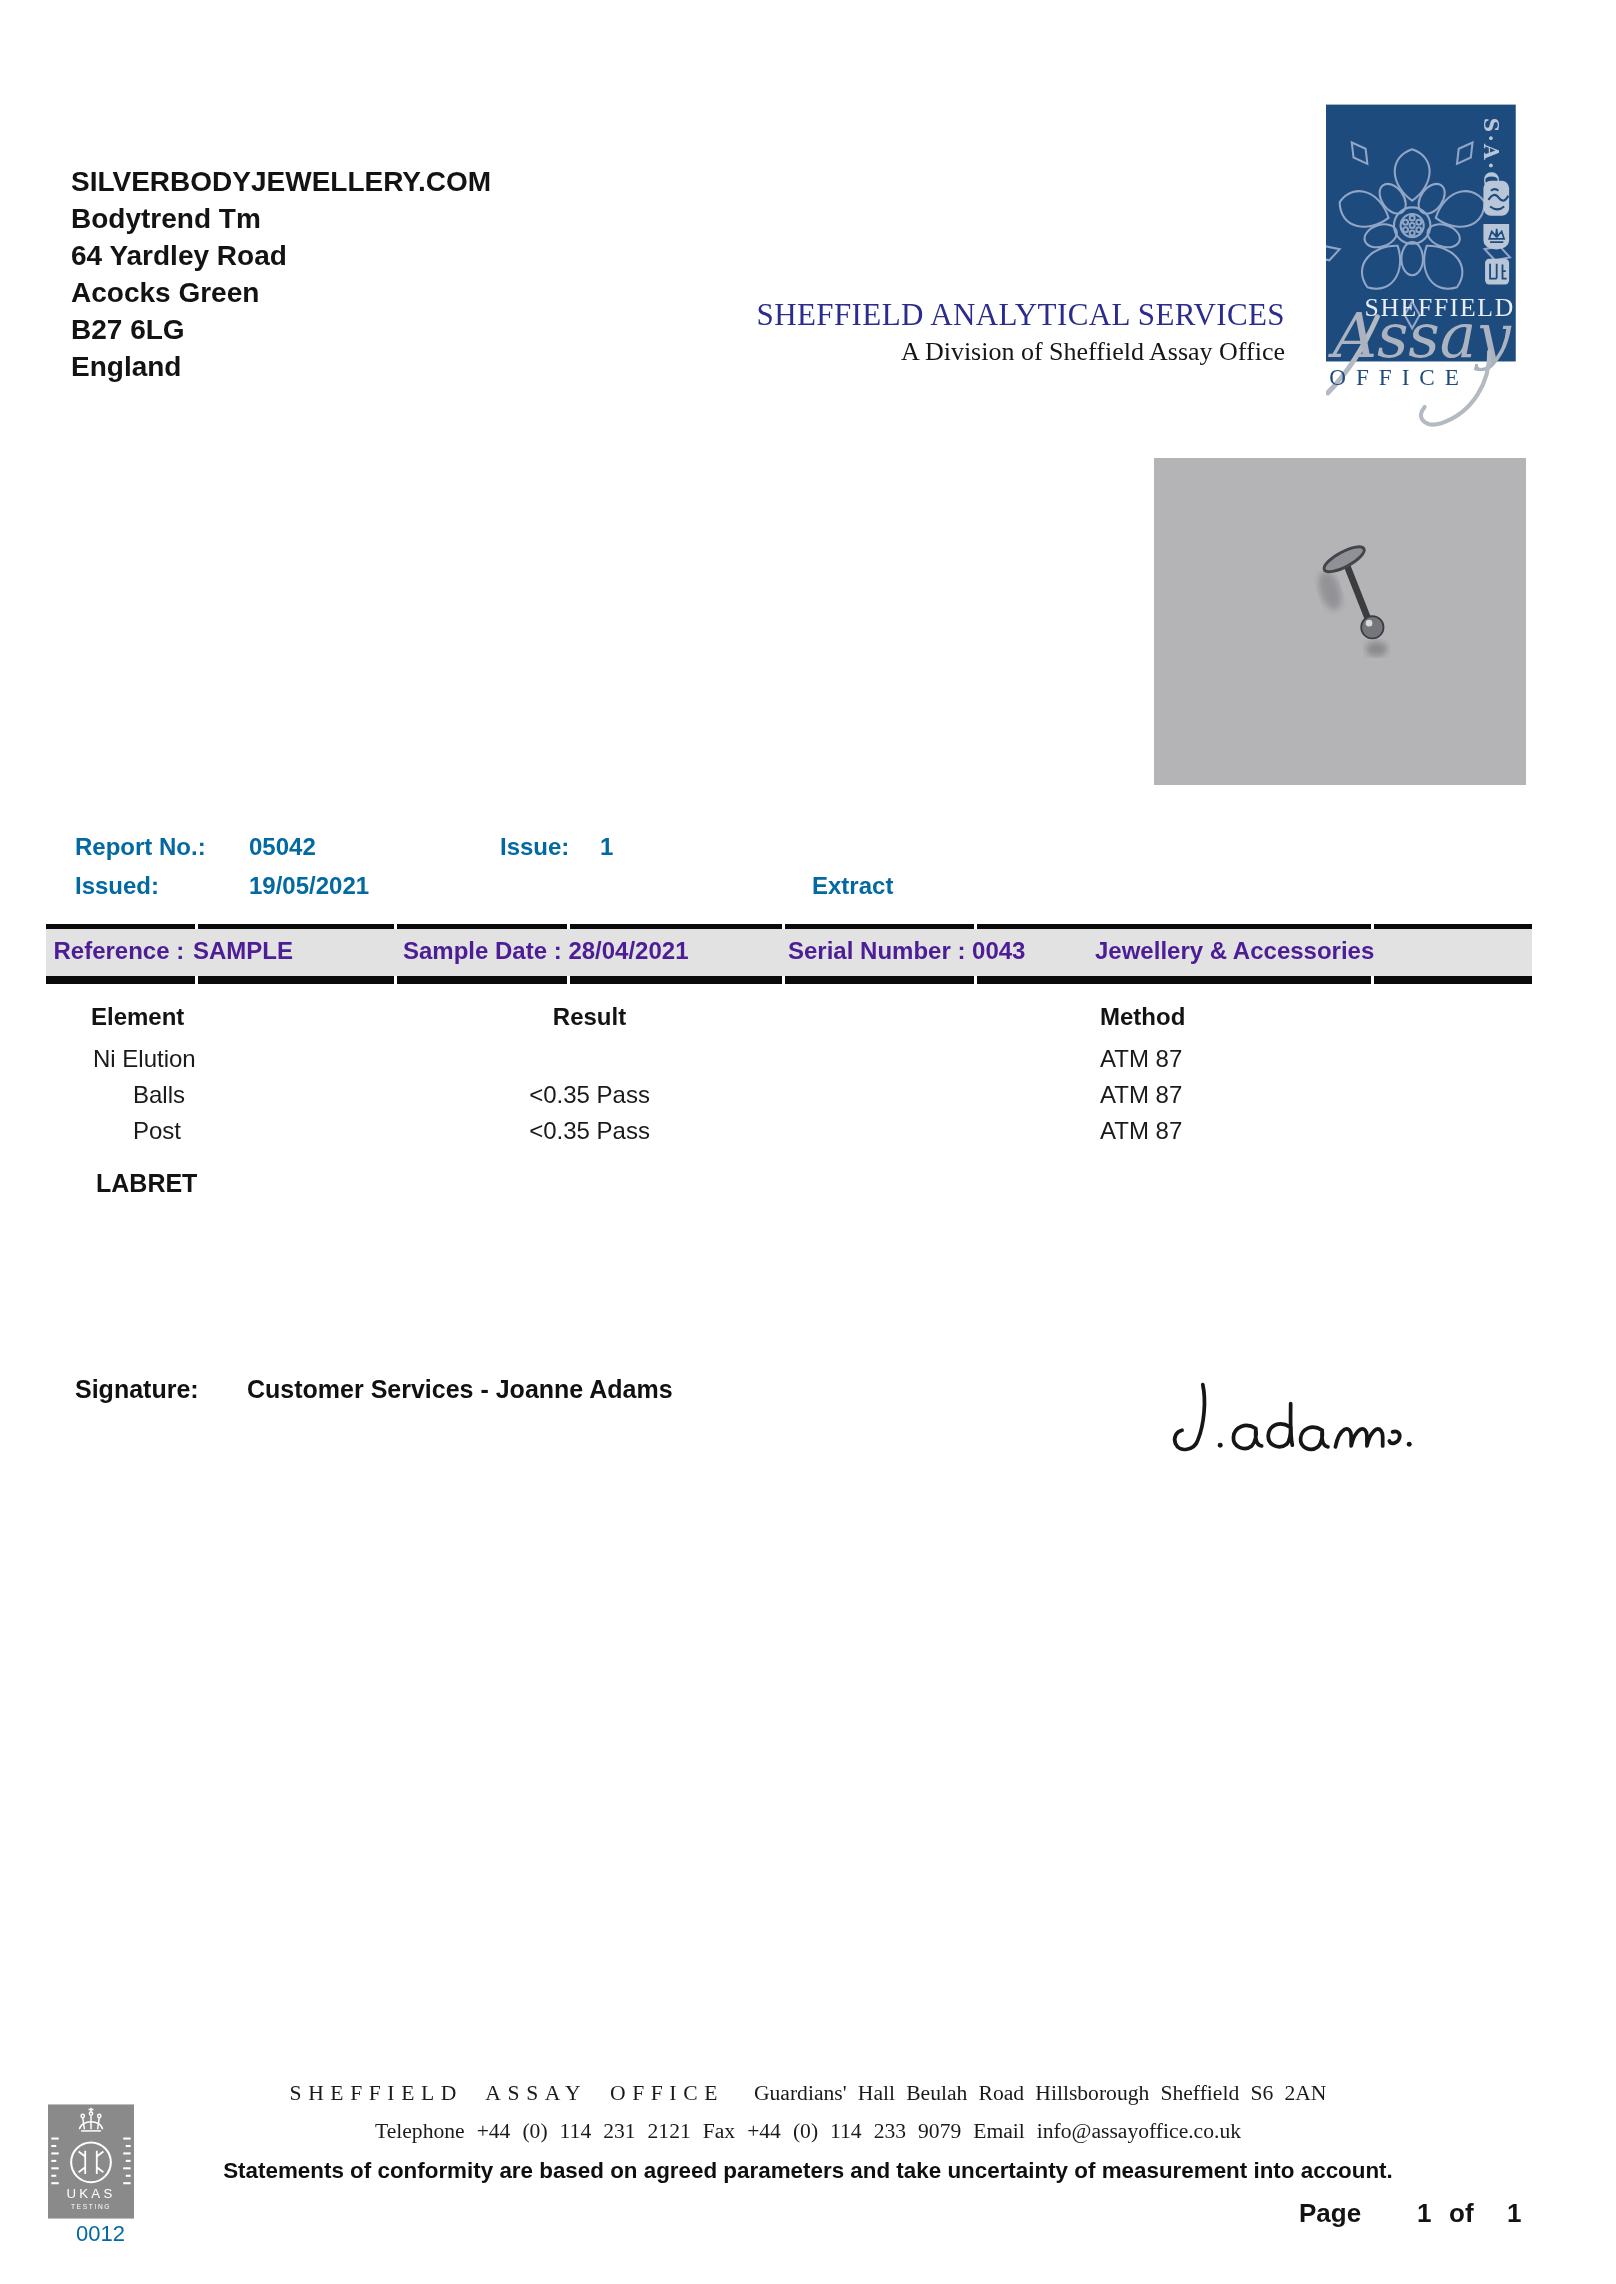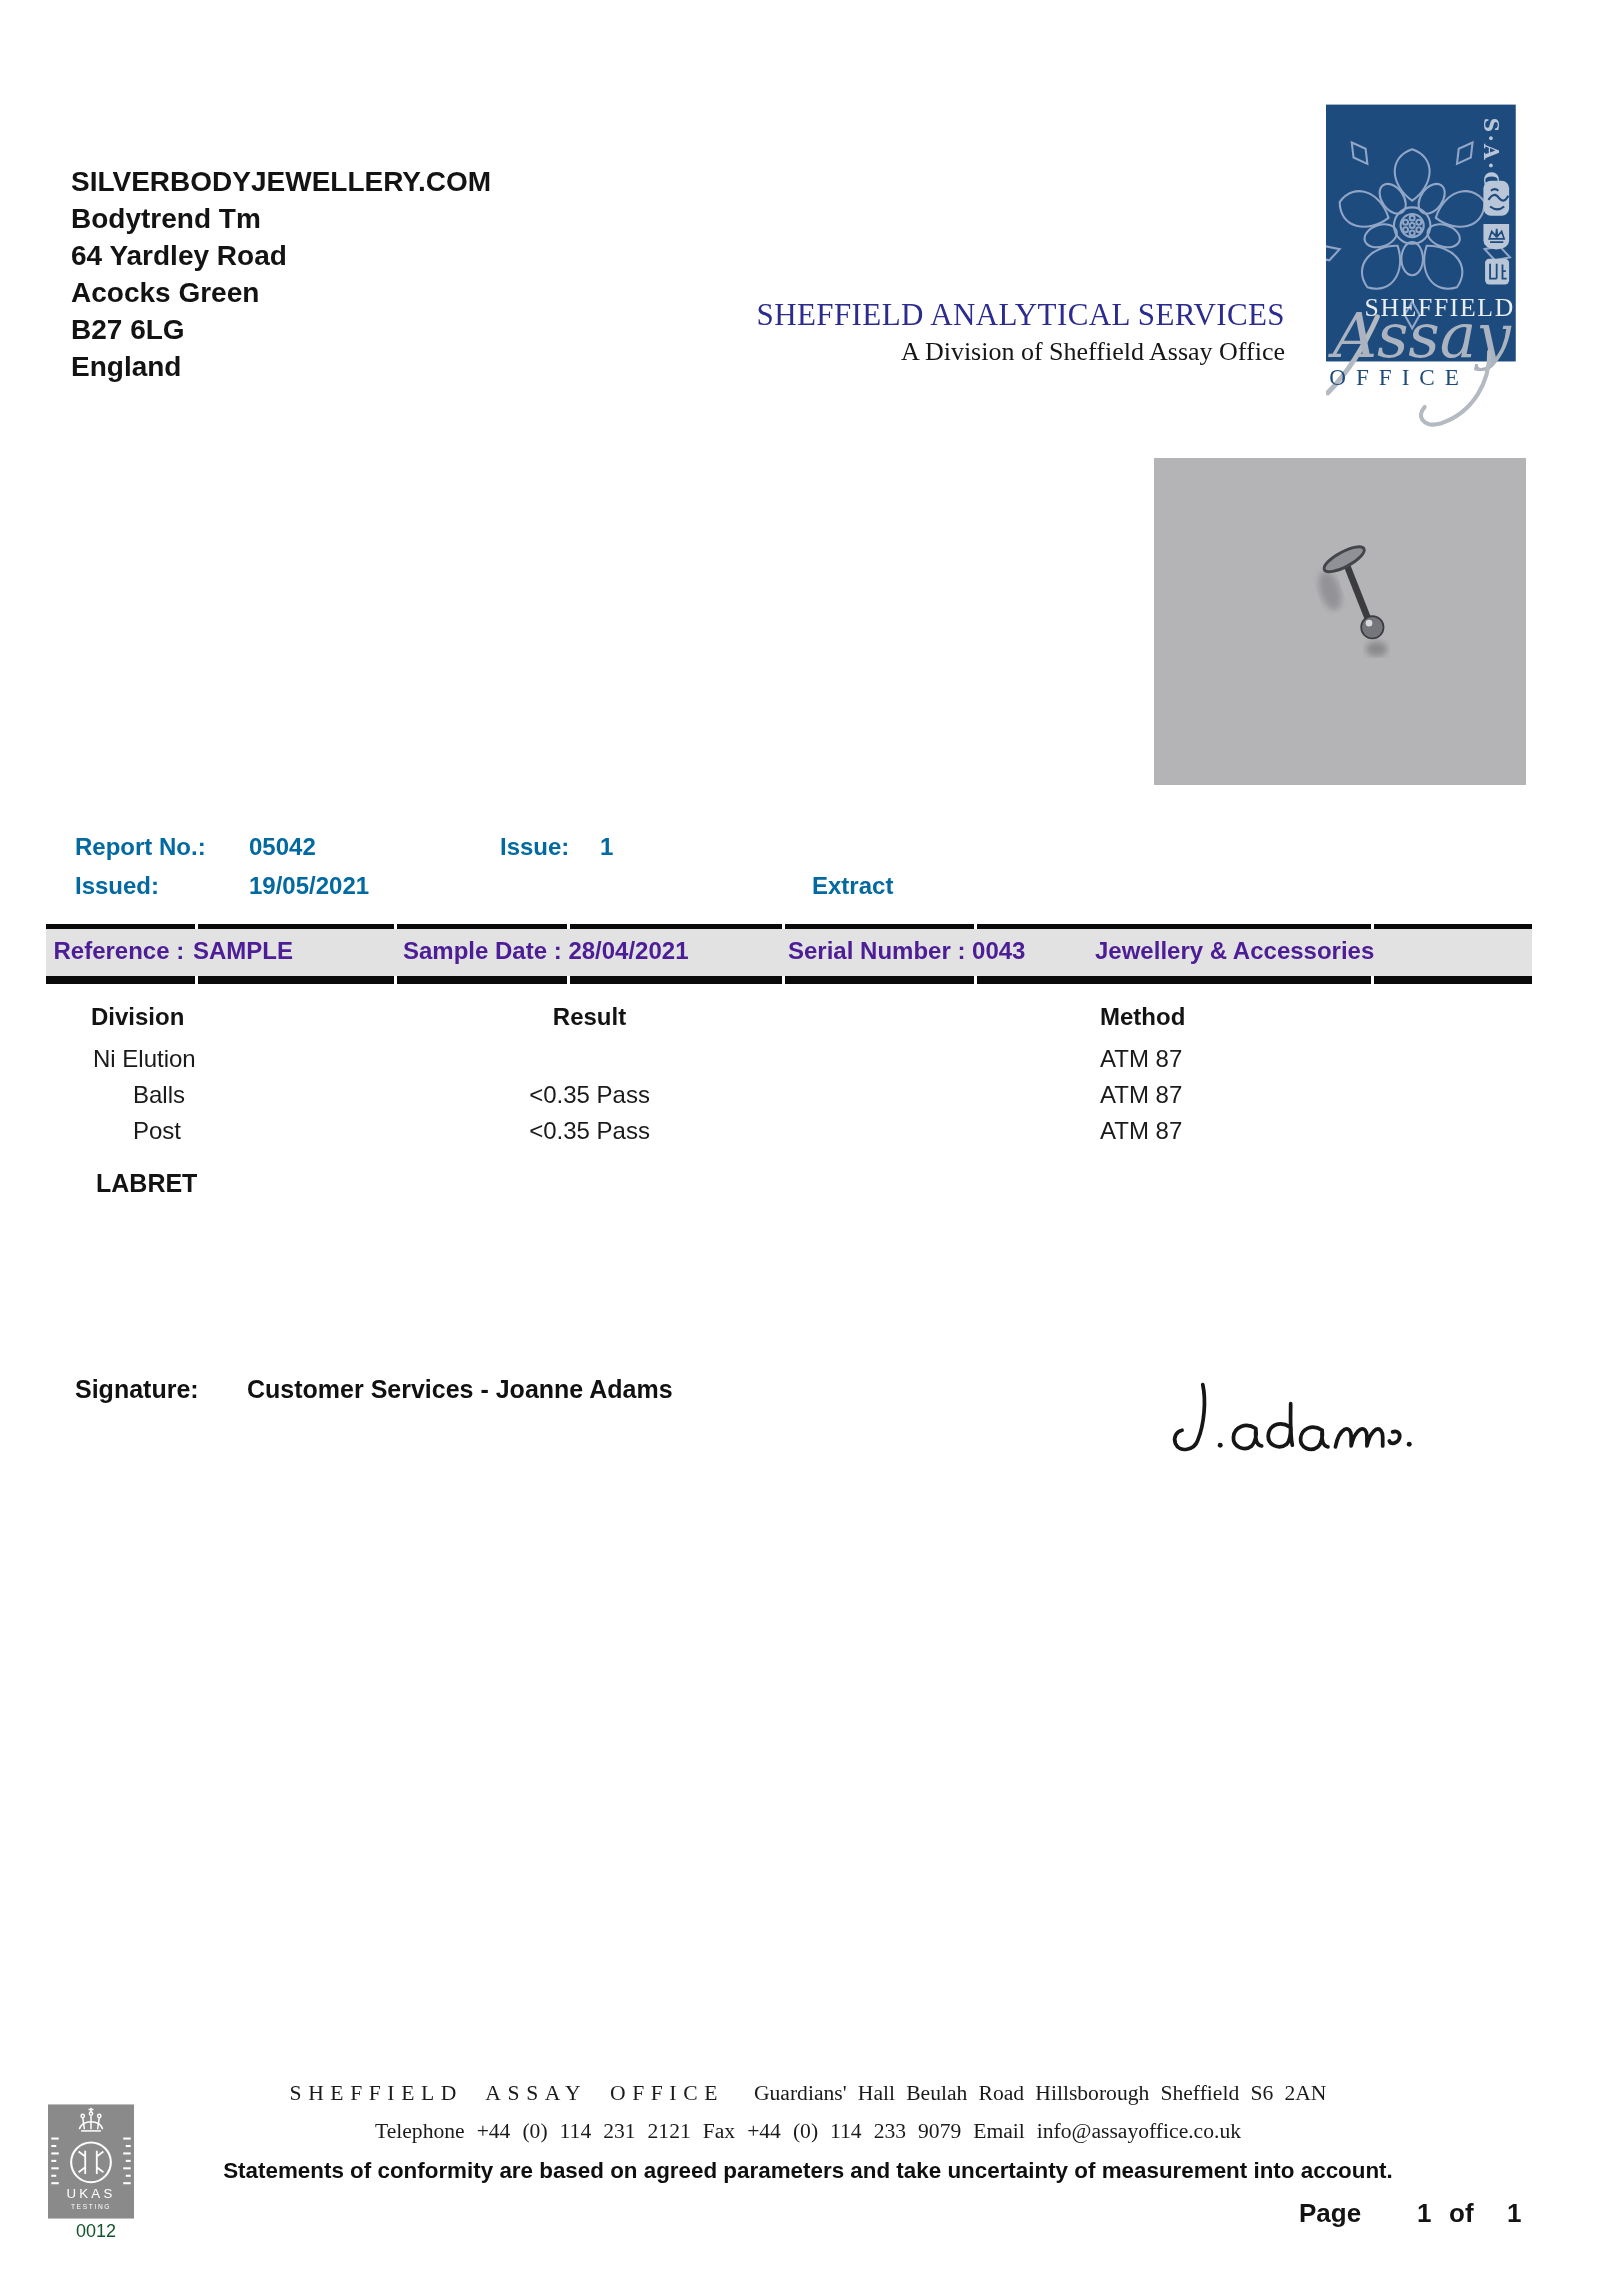--- a/index.html
+++ b/index.html
@@ -136,21 +136,21 @@
     <div class="gap" style="left:736px;top:52px;height:8.3px;"></div>
     <div class="gap" style="left:928px;top:52px;height:8.3px;"></div>
     <div class="gap" style="left:1325px;top:52px;height:8.3px;"></div>
     <span class="txt" style="left:7.5px;">Reference :</span>
     <span class="txt" style="left:147px;">SAMPLE</span>
     <span class="txt" style="left:357px;">Sample Date : 28/04/2021</span>
     <span class="txt" style="left:742px;">Serial Number : 0043</span>
     <span class="txt" style="left:1049px;">Jewellery &amp; Accessories</span>
   </div>
 
-  <span class="abs tblh" style="left:91px;top:1003px;">Division</span>
+  <span class="abs tblh" style="left:91px;top:1003px;">Element</span>
   <span class="abs tblh" style="left:465px;top:1003px;width:249px;text-align:center;">Result</span>
   <span class="abs tblh" style="left:1100px;top:1003px;">Method</span>
 
   <span class="abs tbl" style="left:93px;top:1045px;">Ni Elution</span>
   <span class="abs tbl" style="left:1100px;top:1045px;">ATM 87</span>
 
   <span class="abs tbl" style="left:133px;top:1081px;text-align:right;">Balls</span>
   <span class="abs tbl" style="left:465px;top:1081px;width:249px;text-align:center;">&lt;0.35 Pass</span>
   <span class="abs tbl" style="left:1100px;top:1081px;">ATM 87</span>
 
@@ -206,21 +206,21 @@
         <rect x="94" y="49" width="6" height="2.5"></rect>
       <rect x="91" y="58" width="9" height="2.5"></rect>
         <rect x="94" y="67" width="6" height="2.5"></rect>
       <rect x="91" y="76" width="9" height="2.5"></rect>
         <rect x="94" y="85" width="6" height="2.5"></rect>
       <rect x="91" y="94" width="9" height="2.5"></rect>
     </g>
     <text x="52" y="113" text-anchor="middle" font-family="Liberation Sans, sans-serif" font-size="16" letter-spacing="4" fill="#ffffff">UKAS</text>
     <text x="52" y="126" text-anchor="middle" font-family="Liberation Sans, sans-serif" font-size="8" letter-spacing="2" fill="#ffffff">TESTING</text>
   </svg>
-  <span class="abs" style="left:76px;top:2221px;font-size:18px;color:#14532d;">0012</span>
+  <span class="abs" style="left:76px;top:2221px;font-size:22px;color:#0369a1;">0012</span>
 
   <div class="frow serif" style="top:2081px;gap:30px;">
     <span class="foot1a">SHEFFIELD ASSAY OFFICE</span>
     <span class="foot1b">Guardians' Hall  Beulah Road  Hillsborough Sheffield  S6 2AN</span>
   </div>
   <div class="frow serif" style="top:2119px;">
     <span class="foot2">Telephone +44 (0) 114 231 2121   Fax +44 (0) 114 233 9079   Email info@assayoffice.co.uk</span>
   </div>
   <div class="frow" style="top:2158px;">
     <span class="foot3">Statements of conformity are based on agreed parameters and take uncertainty of measurement into account.</span>

